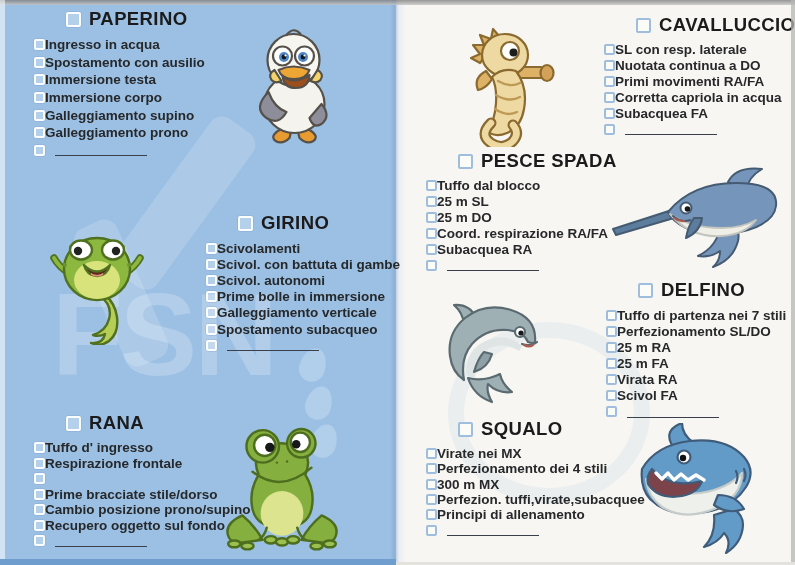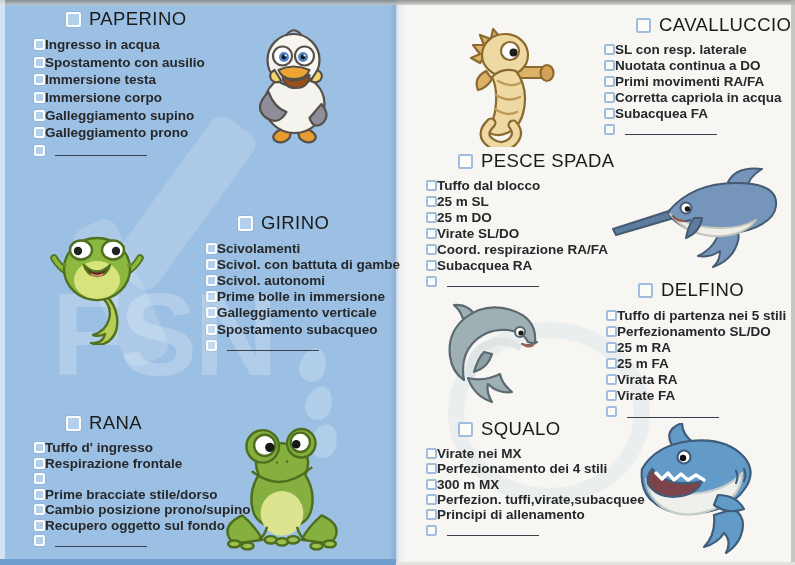--- a/index.html
+++ b/index.html
@@ -23,21 +23,21 @@
   .wm-band.b2{left:98px;top:218px;width:46px;height:150px;transform:rotate(-24deg);}
   .wm-text{position:absolute;left:52px;top:272px;font-weight:bold;font-size:116px;line-height:1.1;
     color:rgba(255,255,255,.21);letter-spacing:-3px;}
   .wm-drop{position:absolute;width:26px;height:34px;background:rgba(255,255,255,.22);
     border-radius:50% 50% 50% 50%/60% 60% 40% 40%;transform:rotate(18deg);}
   .wm-ring{position:absolute;left:448px;top:322px;width:170px;height:150px;border:16px solid rgba(170,200,225,.16);
     border-radius:50%;}
 
   
   .section{position:absolute;--rh:16.5px;}
-  .sec-title{display:flex;align-items:center;gap:8px;font-weight:normal;font-size:18.5px;
+  .sec-title{display:flex;align-items:center;gap:8px;font-weight:bold;font-size:18.5px;
     color:#1b1b1b;letter-spacing:.4px;padding-left:48px;}
   .items{margin:6px 0 0 16px;}
   .item{display:flex;align-items:center;gap:0;height:var(--rh);
     font-weight:bold;font-size:13.5px;color:#26282a;}
   .cb{display:inline-block;box-sizing:border-box;border-radius:2px;flex:0 0 auto;}
   .cb.big{width:15px;height:15px;}
   .cb.small{width:11px;height:11px;}
   .side-left .cb{border:2px solid rgba(255,255,255,.95);background:rgba(255,255,255,.25);
     box-shadow:0 0 0 .5px rgba(110,145,185,.4);}
   .side-right .cb{border:2px solid #9fbede;background:#fbfbf7;}
@@ -235,24 +235,20 @@
         <div class="item">
           <span class="cb small"></span>
           <span>25 m SL</span>
         </div>
         <div class="item">
           <span class="cb small"></span>
           <span>25 m DO</span>
         </div>
         <div class="item">
           <span class="cb small"></span>
-          <span>Virate SL/DO</span>
-        </div>
-        <div class="item">
-          <span class="cb small"></span>
           <span>Coord. respirazione RA/FA</span>
         </div>
         <div class="item">
           <span class="cb small"></span>
           <span>Subacquea RA</span>
         </div>
         <div class="item">
           <span class="cb small"></span>
           <span class="blank-line"></span>
         </div>
@@ -260,41 +256,41 @@
   </div>
 
   <div class="section side-right" id="sec-delfino">
     <div class="sec-title">
       <span class="cb big"></span>
       <span>DELFINO</span>
     </div>
     <div class="items">
         <div class="item">
           <span class="cb small"></span>
-          <span>Tuffo di partenza nei 5 stili</span>
+          <span>Tuffo di partenza nei 7 stili</span>
         </div>
         <div class="item">
           <span class="cb small"></span>
           <span>Perfezionamento SL/DO</span>
         </div>
         <div class="item">
           <span class="cb small"></span>
           <span>25 m RA</span>
         </div>
         <div class="item">
           <span class="cb small"></span>
           <span>25 m FA</span>
         </div>
         <div class="item">
           <span class="cb small"></span>
           <span>Virata RA</span>
         </div>
         <div class="item">
           <span class="cb small"></span>
-          <span>Virate FA</span>
+          <span>Scivol FA</span>
         </div>
         <div class="item">
           <span class="cb small"></span>
           <span class="blank-line"></span>
         </div>
       </div>
   </div>
 
   <div class="section side-right" id="sec-squalo">
     <div class="sec-title">

